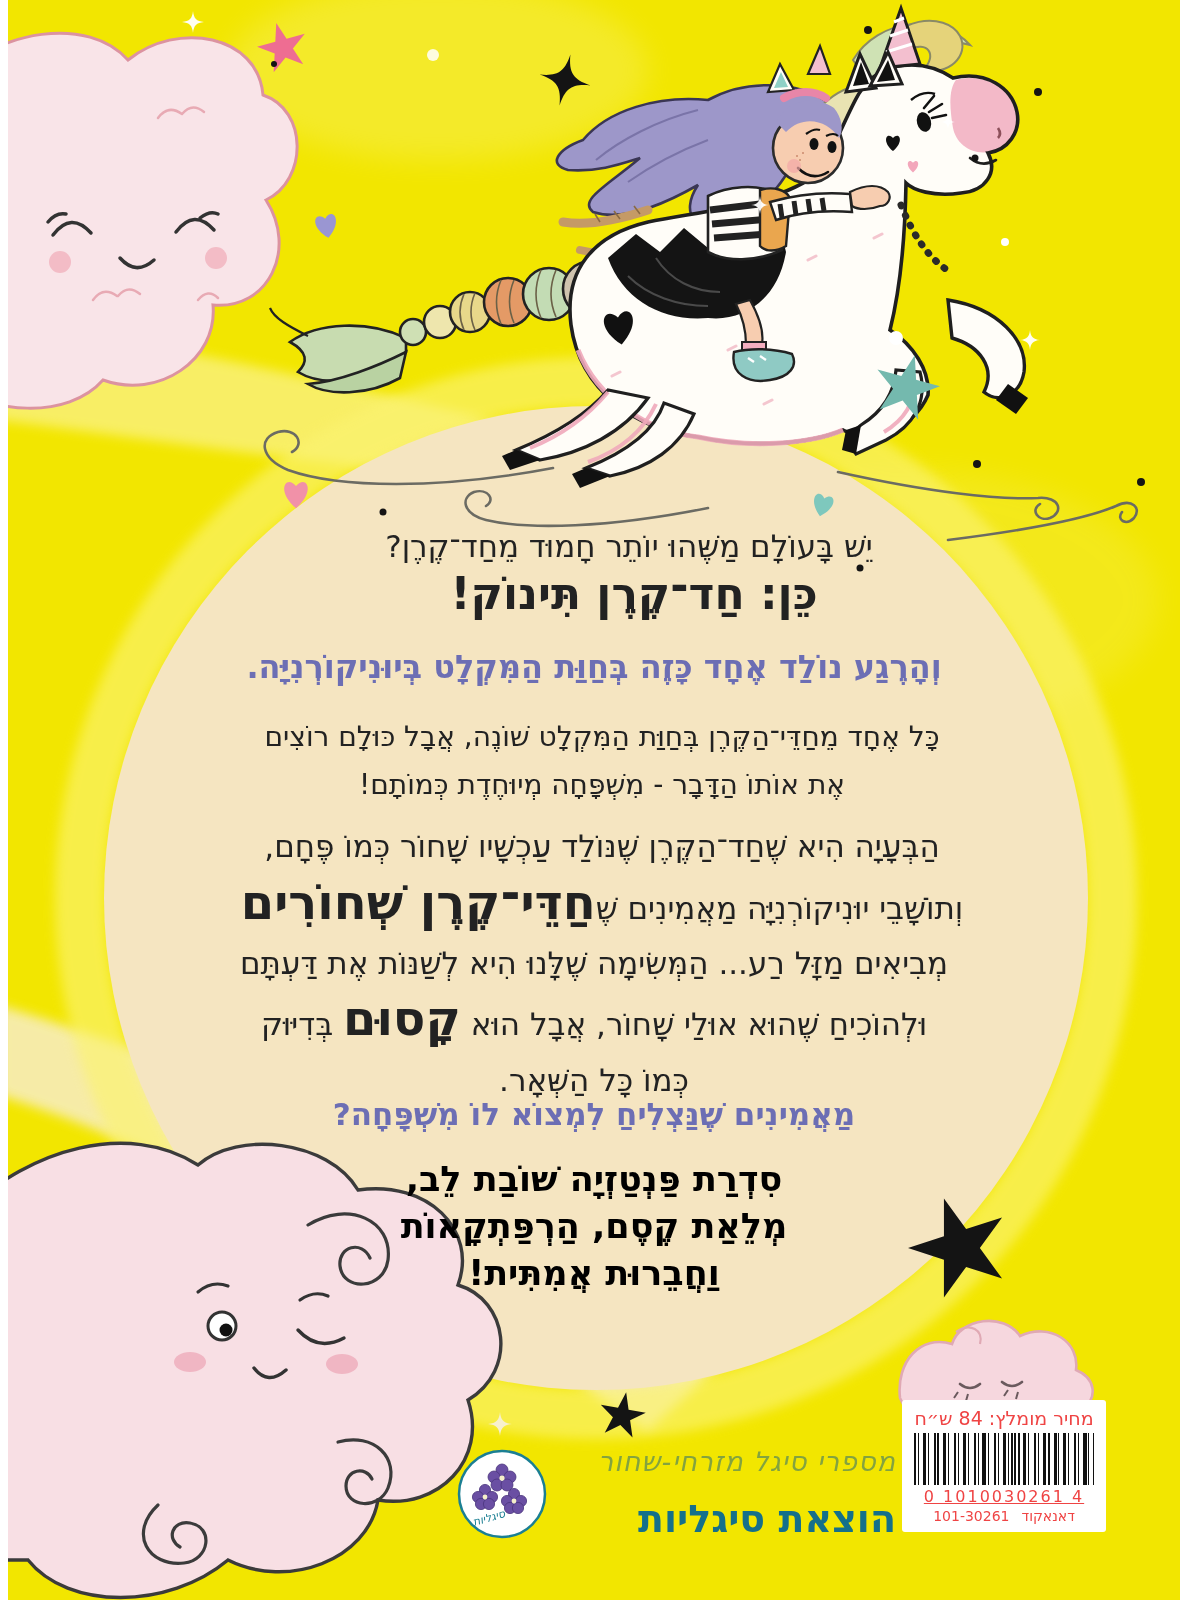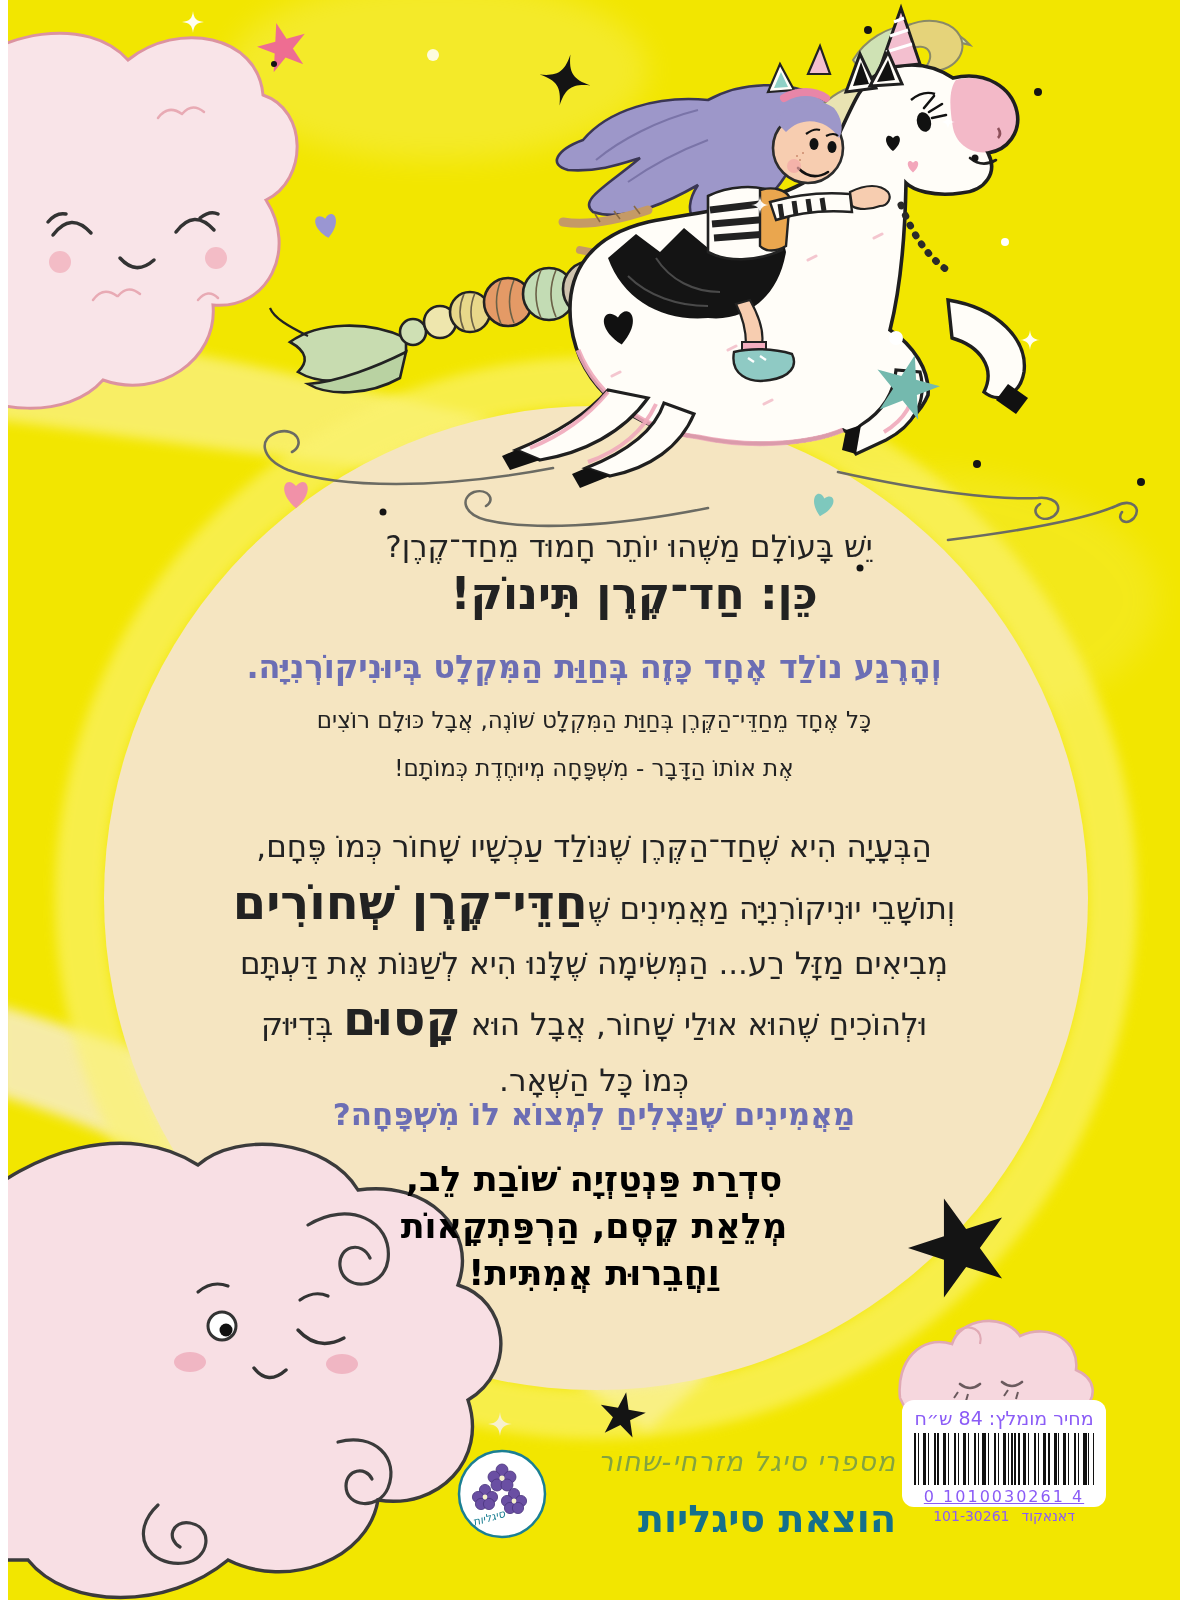--- a/index.html
+++ b/index.html
@@ -4,39 +4,39 @@
 <style>
   html,body{margin:0;padding:0;background:#ffffff;}
   .page{position:relative;width:1200px;height:1600px;background:#ffffff;overflow:hidden;
         font-family:"DejaVu Sans",sans-serif;}
   .cover{position:absolute;left:8px;top:0;width:1172px;height:1600px;background:#f2e600;overflow:hidden;}
   svg.scene{position:absolute;left:0;top:0;width:1172px;height:1600px;display:block;}
   .txt{position:absolute;left:0;width:1172px;text-align:center;direction:rtl;color:#222;}
   .q1{top:528px;font-size:31px;padding-left:35px;}
   .a1{top:568px;font-size:44px;font-weight:bold;padding-left:40px;}
   .birth{top:648px;font-size:32px;color:#6c6eb4;font-weight:bold;}
-  .para1{top:696px;font-size:23px;line-height:48px;}
-  .para2{top:822px;font-size:31px;}
+  .para1{top:713px;font-size:28px;line-height:48px;padding-left:8px;}
+  .para2{top:822px;font-size:31px;padding-left:8px;}
   .para2 .l1{line-height:48px;}
   .para2 .l2{line-height:64px;}
   .bigword{font-size:48px;font-weight:bold;}
   .para3{top:938px;font-size:31px;}
   .para3 .l1{line-height:50px;}
   .para3 .l2{line-height:60px;}
   .para3 .l3{line-height:52px;}
   .famq{top:1096px;font-size:31px;color:#6c6eb4;font-weight:bold;}
   .series{top:1156px;font-size:35px;line-height:47px;color:#000000;font-weight:bold;}
   .publisher{position:absolute;left:448px;top:1446px;width:440px;display:flex;align-items:center;
              direction:ltr;gap:14px;}
   .pub-logo{flex:0 0 auto;width:92px;height:92px;}
   .pub-text{flex:1;text-align:right;direction:rtl;}
   .pub-script{font-size:27px;font-style:italic;color:#83a33f;letter-spacing:1px;}
   .pub-name{font-size:38px;font-weight:bold;color:#15708a;margin-top:20px;}
-  .pricebox{position:absolute;left:894px;top:1400px;width:204px;height:107px;background:#ffffff;
-            border-radius:12px;text-align:center;direction:rtl;color:#8b5cf6;}
+  .pricebox{position:absolute;left:894px;top:1400px;width:204px;height:132px;background:#ffffff;
+            border-radius:3px;text-align:center;direction:rtl;color:#ef4444;}
   .price-line{font-size:19px;margin-top:7px;}
   .barcode{margin:4px auto 2px auto;width:180px;height:52px;background-color:#fff;
      background-image:
        repeating-linear-gradient(90deg,#101010 0 2px,transparent 2px 4px,#101010 4px 5px,transparent 5px 9px,#101010 9px 12px,transparent 12px 14px,#101010 14px 15px,transparent 15px 20px),
        repeating-linear-gradient(90deg,transparent 0 23px,#101010 23px 25px,transparent 25px 31px,#101010 31px 32px,transparent 32px 37px);}
   .digits{font-size:16px;letter-spacing:2px;direction:ltr;text-decoration:underline;}
   .danacode{font-size:14px;margin-top:2px;display:flex;justify-content:center;gap:12px;direction:rtl;}
 </style>
 </head>
 <body>

